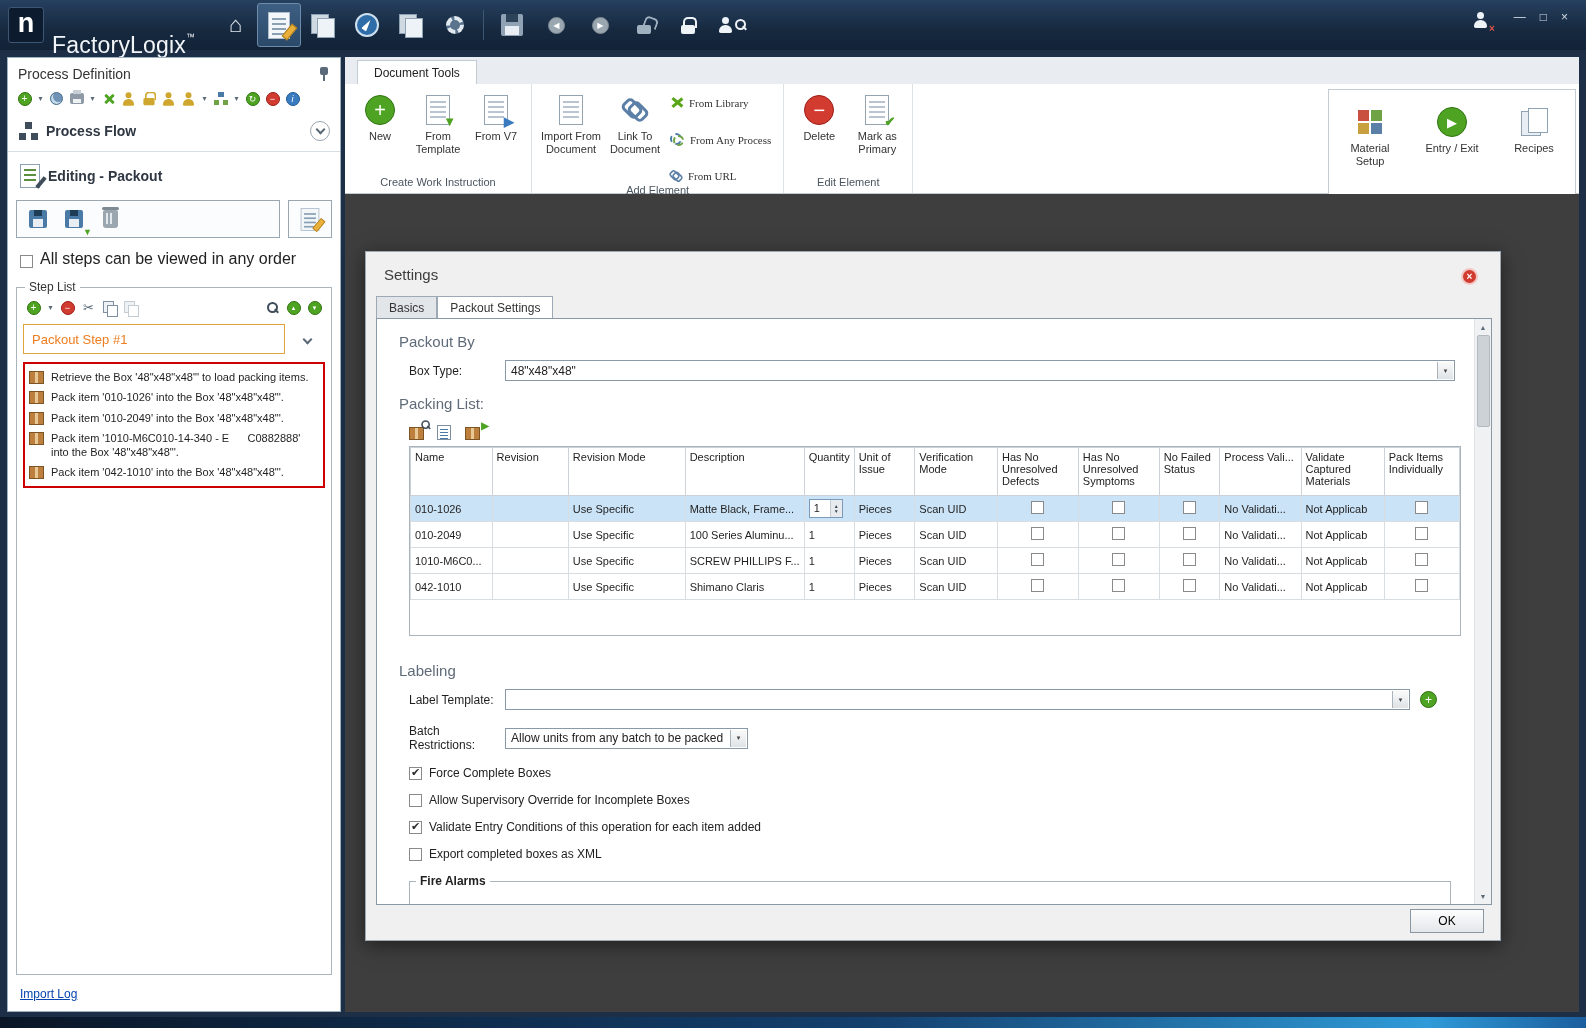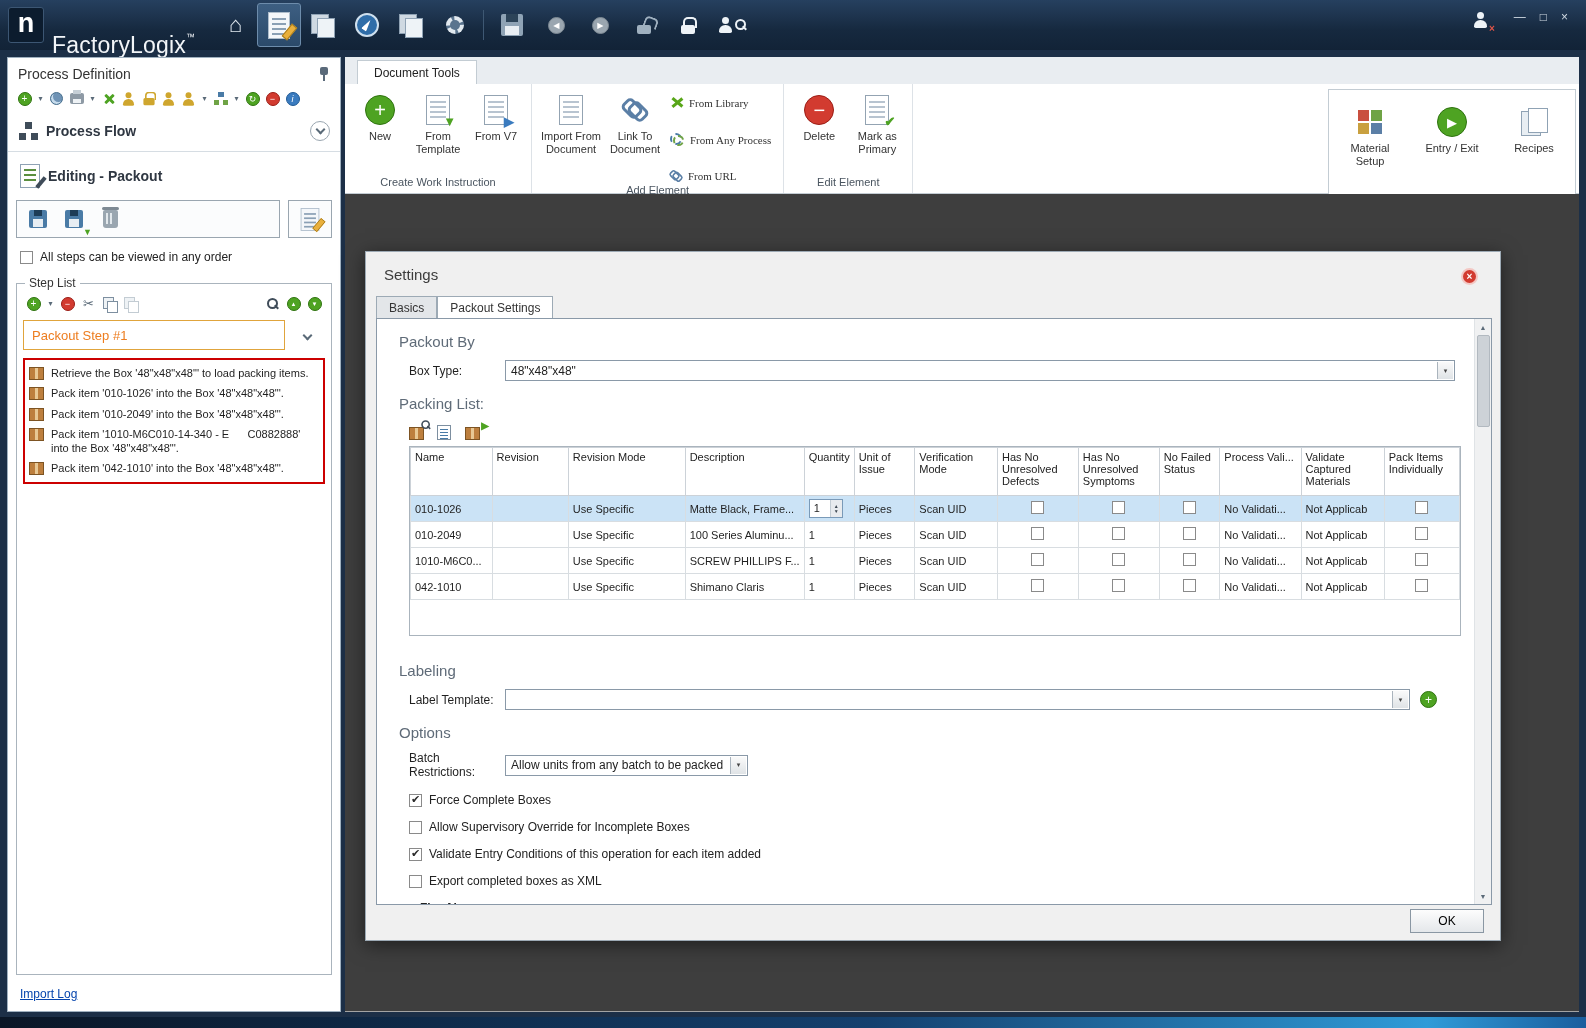--- a/index.html
+++ b/index.html
@@ -102,42 +102,42 @@
 .lp-tool-btn { width:26px; height:28px; display:flex; align-items:center; justify-content:center; cursor:pointer; }
 .floppy.small { width:18px; height:18px; background:#4a7ba6; }
 .floppy.small::before { background:#1d3c57; height:6px; }
 .floppy.small::after { height:8px; }
 .badge-arrow { position:absolute; right:-5px; bottom:-4px; color:#4ea322; font-size:11px; font-weight:bold; }
 .rel { position:relative; }
 .trash-icon { width:15px; height:18px; background:#9aa6b0; border-radius:2px 2px 3px 3px; position:relative; }
 .trash-icon::before { content:""; position:absolute; top:-3px; left:-1px; right:-1px; height:3px; background:#7d8993; border-radius:2px; }
 .trash-icon::after { content:""; position:absolute; top:3px; left:3px; width:2px; height:11px; background:#e2e8ec; box-shadow:4px 0 0 #e2e8ec; }
 .lp-edit-btn { margin-left:8px; width:44px; height:38px; border:1px solid #9aa6b0; background:#fbfcfd; display:flex; align-items:center; justify-content:center; cursor:pointer; }
-.lp-checkbox-row { display:flex; align-items:flex-end; gap:7px; font-size:12px; color:#222; padding:12px 10px 8px 12px; cursor:pointer; }
+.lp-checkbox-row { display:flex; align-items:flex-end; gap:7px; font-size:16px; color:#222; padding:12px 10px 8px 12px; cursor:pointer; }
 .step-list { margin:4px 8px 12px 8px; border:1px solid #aab4bd; flex:1; display:flex; flex-direction:column; min-height:0; padding:2px 4px 4px 4px; }
 .step-list legend { font-size:12px; color:#333; padding:0 4px; margin-left:4px; }
 .sl-toolbar { display:flex; align-items:center; gap:4px; padding:3px 4px 6px 4px; }
 .sl-spacer { flex:1; }
 .glyph-dark { color:#5a6a78; font-size:13px; }
 .copy-icon { width:13px; height:14px; position:relative; }
 .copy-icon::before { content:""; position:absolute; left:0; top:0; width:9px; height:10px; background:#eef2f5; border:1px solid #7d8fa0; }
 .copy-icon::after { content:""; position:absolute; left:4px; top:4px; width:9px; height:10px; background:#fff; border:1px solid #7d8fa0; }
 .copy-icon.pale::before,.copy-icon.pale::after { border-color:#c3ccd3; }
 .sl-current-row { display:flex; align-items:center; padding:2px 2px 6px 2px; }
 .sl-current { width:262px; height:30px; border:1px solid #e0a43c; background:#fff; color:#ed7d1f; font-size:13px; display:flex; align-items:center; padding-left:8px; cursor:text; }
 .sl-expand { margin-left:auto; margin-right:14px; cursor:pointer; }
 .sl-items { border:2px solid #cc0000; margin:2px 2px 0 2px; padding:3px 2px; }
 .sl-item { display:flex; gap:7px; padding:3px 2px; cursor:pointer; }
 .sl-text { font-size:11px; line-height:1.3; color:#1f1f1f; white-space:pre-wrap; }
 .pkg-icon { width:15px; height:13px; flex:0 0 15px; background:#bd7f3e; border:1px solid #7d5423; position:relative; margin-top:1px; }
 .pkg-icon::before { content:""; position:absolute; left:50%; top:0; bottom:0; width:3px; margin-left:-1.5px; background:#e8c894; }
 .import-log { margin:auto 10px 10px 12px; font-size:12px; color:#0645ad; text-decoration:underline; cursor:pointer; align-self:flex-start; }
 
 
-.main-area { position:absolute; left:345px; top:57px; width:1234px; height:955px; background:#a3a3a3; }
+.main-area { position:absolute; left:345px; top:57px; width:1234px; height:955px; background:#404040; }
 .tabstrip { height:27px; display:flex; align-items:flex-end; padding-left:12px; background:#e9edf1; position:relative; z-index:2; }
 .ribbon-tab { font-size:12px; color:#222; background:#fff; border:1px solid #c3ccd3; border-bottom:none; padding:5px 16px 4px 16px; cursor:pointer; }
 .ribbon { height:111px; background:#fff; border-top:1px solid #c3ccd3; border-bottom:1px solid #c3ccd3; margin-top:-1px; display:flex; position:relative; }
 .rb-group { display:flex; flex-direction:column; border-right:1px solid #dde2e7; padding:6px 6px 0 6px; }
 .rb-row { display:flex; flex:1; align-items:flex-start; }
 .rb-btn { width:58px; min-height:76px; display:flex; flex-direction:column; align-items:center; gap:4px; padding-top:4px; cursor:pointer; }
 .rb-btn-icon { height:32px; display:flex; align-items:center; justify-content:center; }
 .rb-label { font-size:11px; color:#333; text-align:center; line-height:1.15; }
 .rb-group-label { font-size:11px; color:#4a5560; text-align:center; padding:2px 4px 5px 4px; }
 .doc-icon { width:24px; height:30px; background:#fff; border:1px solid #93a3b2; position:relative; }
@@ -685,21 +685,20 @@
             <div class="combo label-template">
               <span class="combo-val"></span>
               <span class="combo-arrow">
                   <span>▾</span>
                 </span>
             </div>
             <span class="add-btn circ green sm">
                 <span>+</span>
               </span>
           </div>
-          <div class="sect-heading">Options</div>
           <div class="form-row">
             <span class="form-label">Batch Restrictions:</span>
             <div class="combo batch">
               <span class="combo-val">Allow units from any batch to be packed</span>
               <span class="combo-arrow">
                   <span>▾</span>
                 </span>
             </div>
           </div>
           <div>

